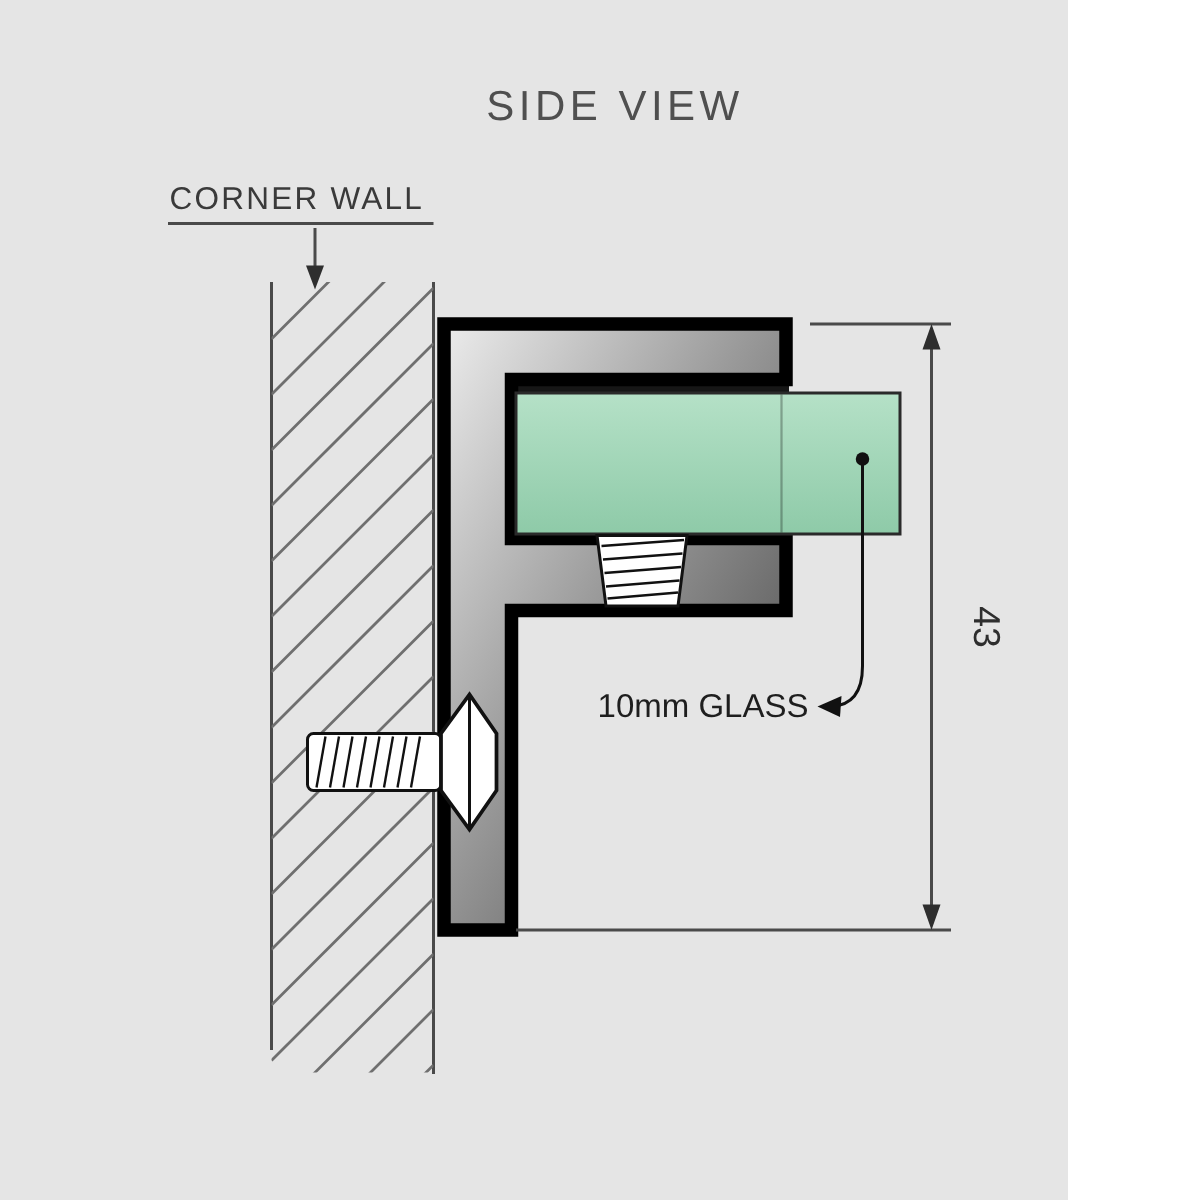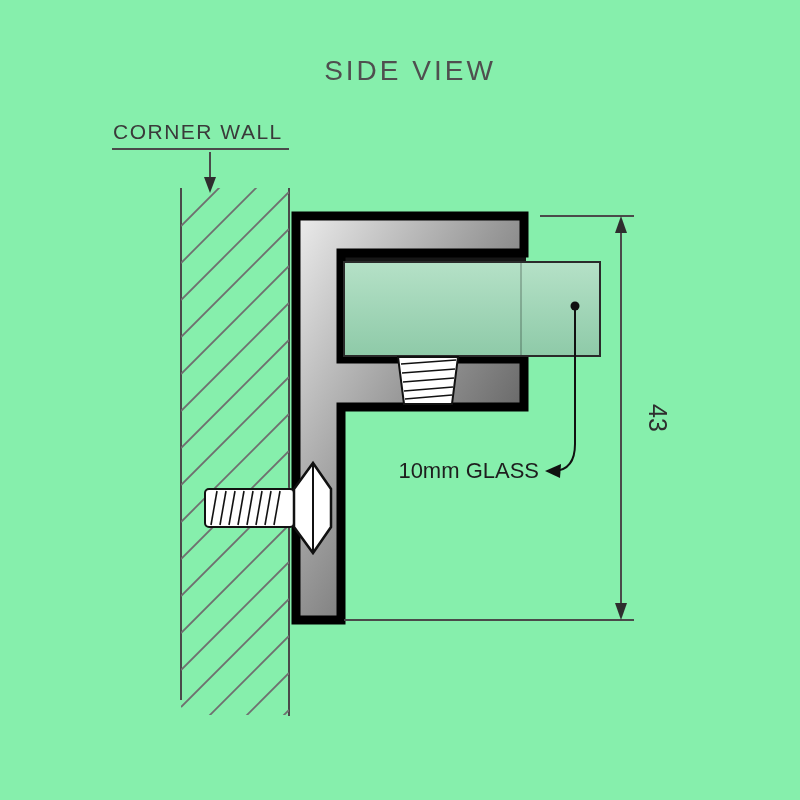--- a/index.html
+++ b/index.html
@@ -1,17 +1,17 @@
 <!DOCTYPE html>
 <html><head>
 <meta charset="utf-8">
 <style>
   html,body{margin:0;padding:0;background:#ffffff;}
   .canvas{
-    width:800px;height:800px;background:#86efac;position:relative;
+    width:712px;height:800px;background:#e5e5e5;position:relative;
     font-family:"Liberation Sans", sans-serif;overflow:hidden;
   }
   svg{display:block;}
   text{font-family:"Liberation Sans", sans-serif;}
   .title-text{font-size:28px;fill:#4f4f4f;letter-spacing:3px;}
   .wall-text{font-size:21px;fill:#3a3a3a;letter-spacing:1.5px;}
   .glass-text{font-size:22px;fill:#1e1e1e;}
   .dim-text{font-size:25px;fill:#2e2e2e;}
   .thinline{stroke:#4a4a4a;stroke-width:2;fill:none;}
   .hatchline line{stroke:#6f6f6f;stroke-width:1.8;}

